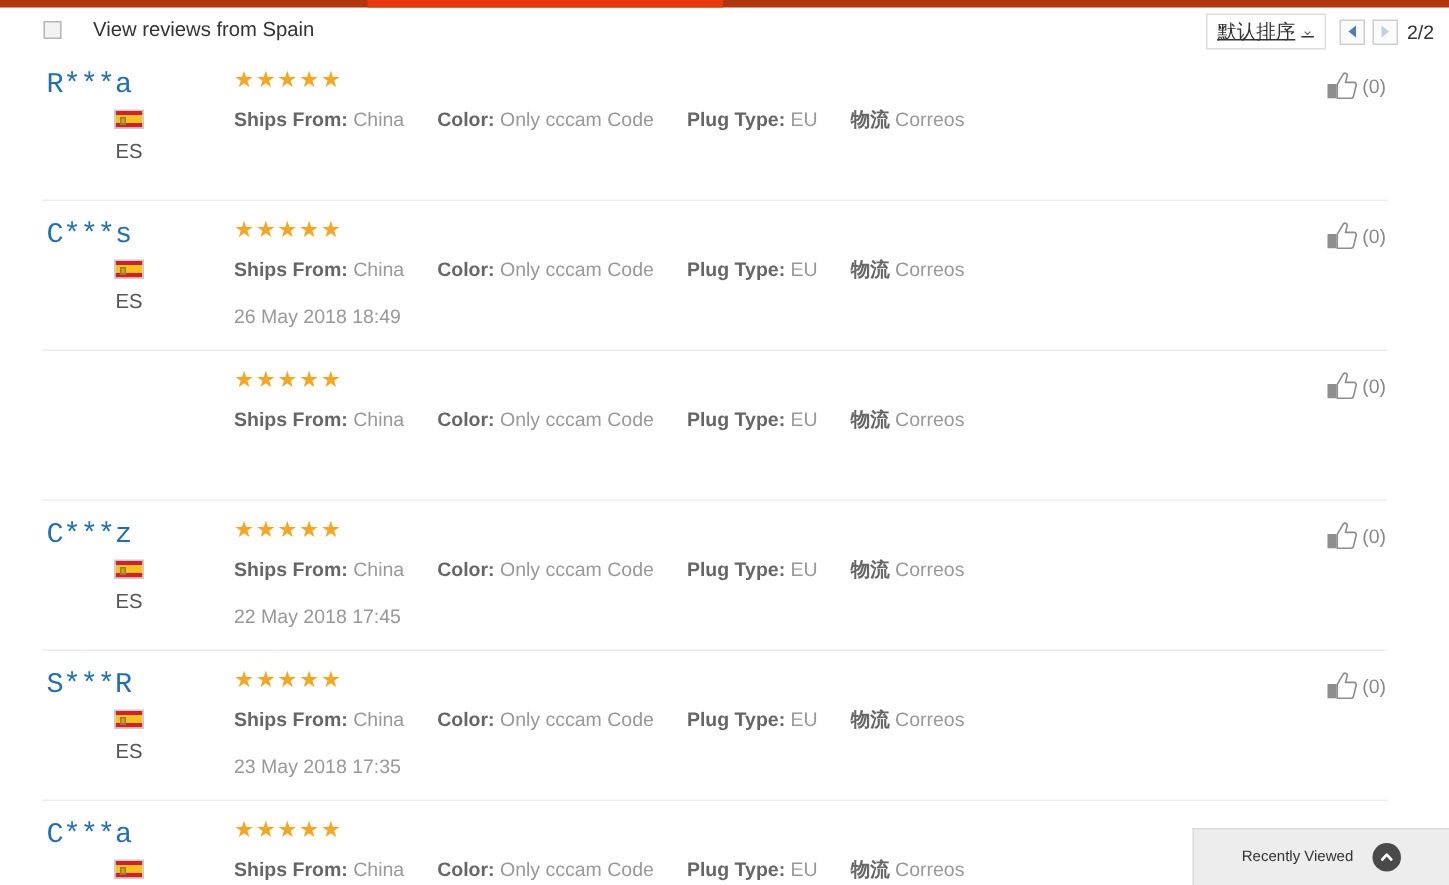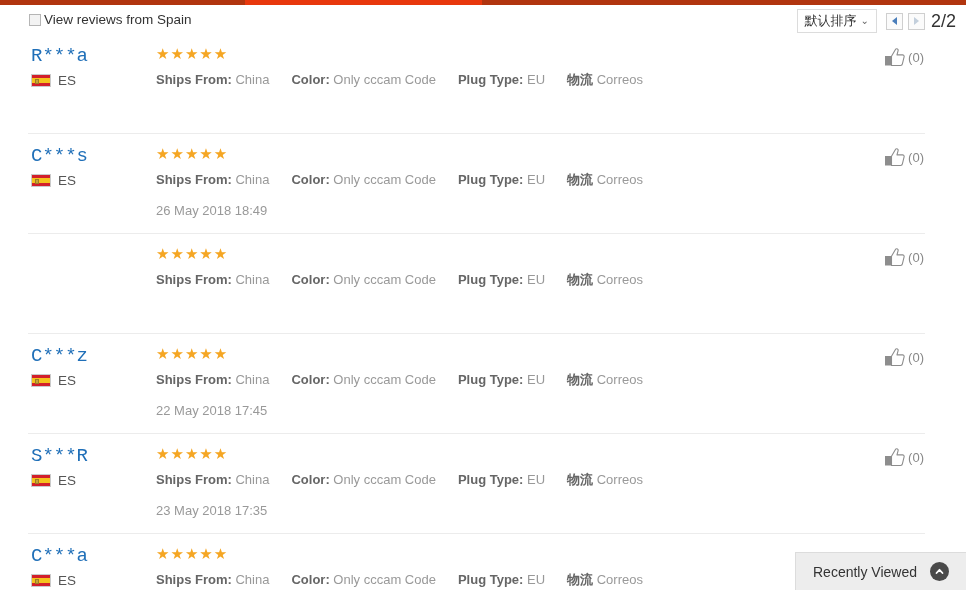--- a/index.html
+++ b/index.html
@@ -40,21 +40,21 @@
     top: 5px; left: 0;
     width: 966px;
     height: 29px;
   }
   .view-filter {
     position: absolute;
     left: 29px;
     top: 7px;
     display: flex;
     align-items: center;
-    gap: 3px;
+    gap: 21px;
   }
   .checkbox {
     width: 12px;
     height: 12px;
     border: 1px solid #b5b5b5;
     background: #f3f3f3;
     box-sizing: border-box;
     display: inline-block;
   }
   .view-filter-label {
@@ -75,20 +75,21 @@
     border: 1px solid #dcdcdc;
     background: #ffffff;
     height: 24px;
     padding: 0 7px;
     display: flex;
     align-items: center;
     gap: 4px;
     box-sizing: border-box;
     color: #333;
     font-size: 13px;
+    text-decoration: underline;
   }
   .sort-chevron {
     font-size: 10px;
     color: #666;
     line-height: 1;
   }
   .pager {
     display: flex;
     align-items: center;
     gap: 5px;
@@ -104,21 +105,21 @@
     justify-content: center;
   }
   .tri {
     width: 0; height: 0;
     border-top: 4px solid transparent;
     border-bottom: 4px solid transparent;
   }
   .tri-left  { border-right: 5px solid #4a7ebb; }
   .tri-right { border-left: 5px solid #c3cfdc; }
   .pager-count {
-    font-size: 18px;
+    font-size: 13px;
     color: #333;
     margin-left: 1px;
   }
 
   
   .review-list {
     position: absolute;
     top: 34px;
     left: 0;
     width: 966px;
@@ -148,20 +149,21 @@
     font-size: 19px;
     line-height: 16px;
     white-space: nowrap;
     font-family: Liberation Mono, monospace;
   }
   .reviewer-country {
     margin-top: 9px;
     display: flex;
     align-items: center;
     gap: 7px;
+    flex-direction: column;
   }
   .flag {
     width: 20px;
     height: 13px;
     border: 1px solid #cbcbcb;
     box-sizing: border-box;
     position: relative;
     overflow: hidden;
     flex: none;
   }
@@ -252,21 +254,21 @@
     background: #ededed;
     border-left: 1px solid #dcdcdc;
     border-top: 1px solid #dcdcdc;
     box-sizing: border-box;
     display: flex;
     align-items: center;
     justify-content: center;
     gap: 13px;
   }
   .recently-viewed-label {
-    font-size: 14px;
+    font-size: 10px;
     color: #333333;
   }
   .collapse-circle {
     width: 19px;
     height: 19px;
     border-radius: 50%;
     background: #4a4a4a;
     display: flex;
     align-items: center;
     justify-content: center;

